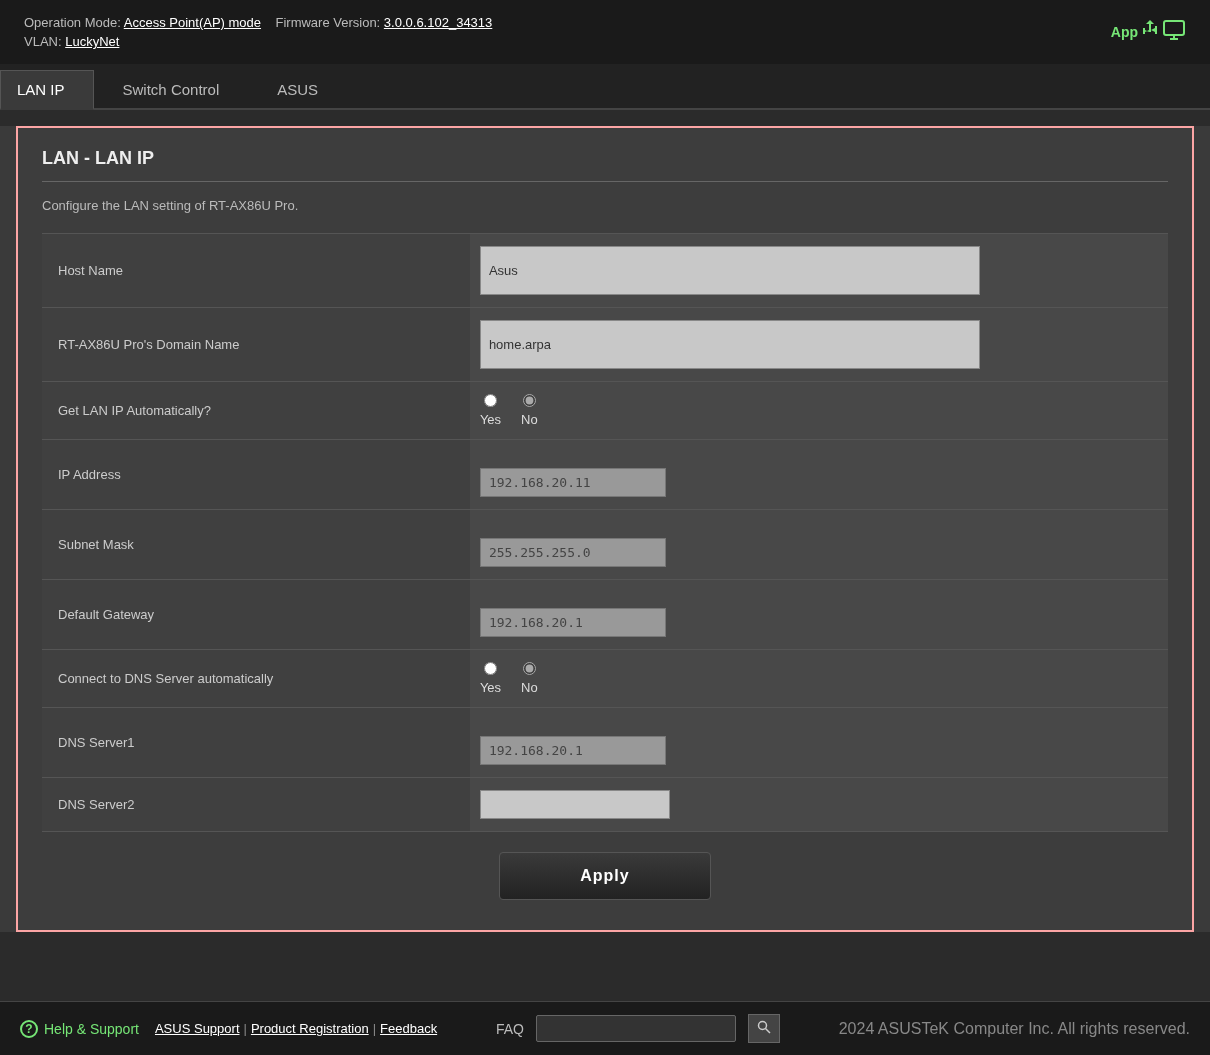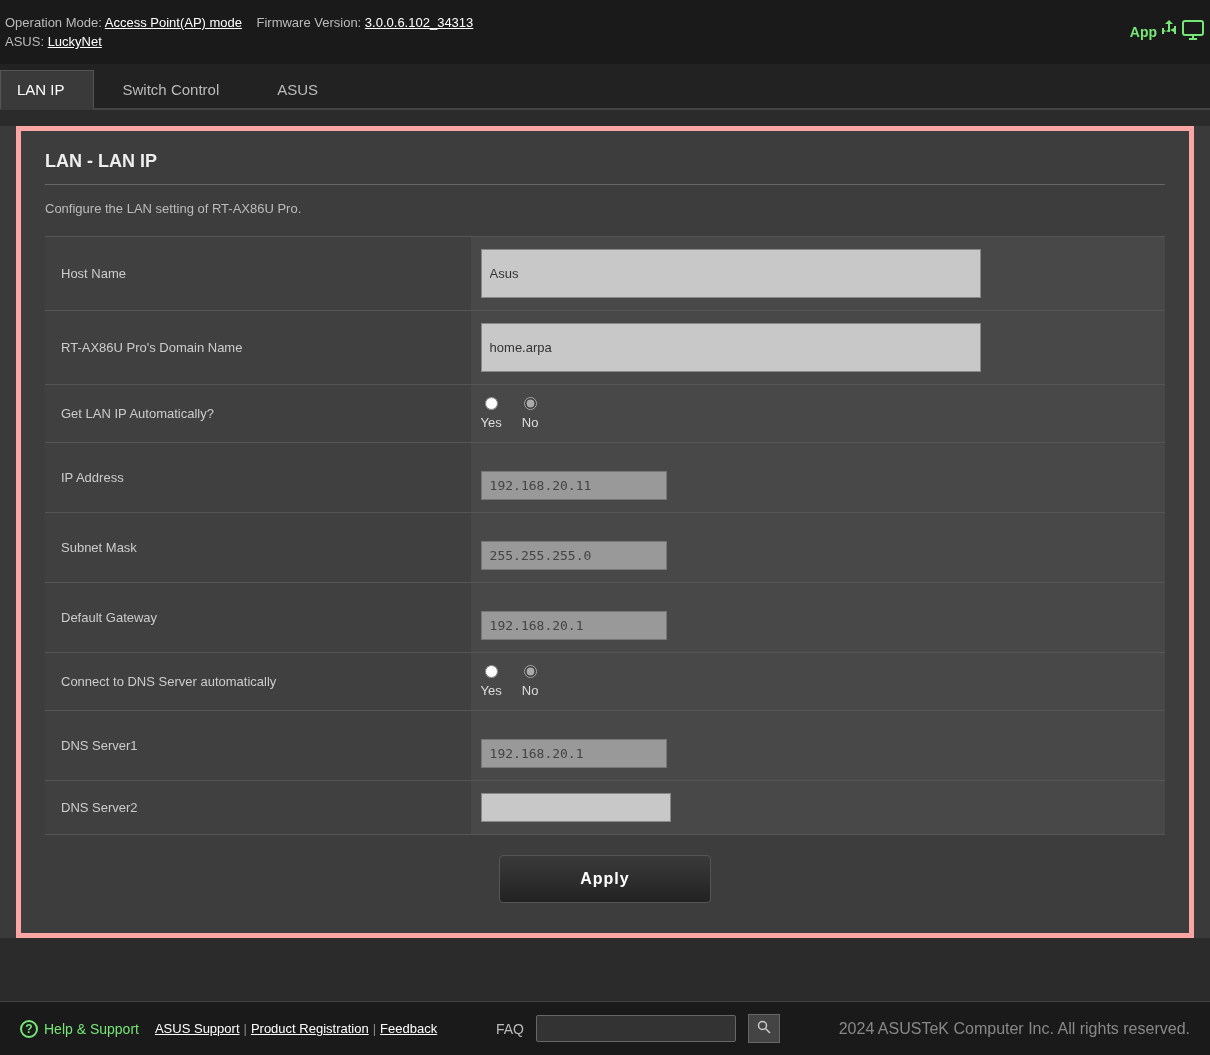--- a/index.html
+++ b/index.html
@@ -9,21 +9,21 @@
       background: #2b2b2b;
       font-family: Arial, sans-serif;
       font-size: 14px;
       color: #ccc;
       overflow: hidden;
     }
 
     
     .top-bar {
       background: #1a1a1a;
-      padding: 8px 5px;
+      padding: 8px 24px;
       display: flex;
       justify-content: space-between;
       align-items: center;
       min-height: 64px;
     }
     .top-bar-left {
       display: flex;
       flex-direction: column;
       gap: 4px;
     }
@@ -92,21 +92,21 @@
     .main {
       background: #3a3a3a;
       margin: 0;
       padding: 0;
     }
 
     .content-area {
       background: #3d3d3d;
       margin: 16px;
       padding: 20px 24px;
-      border: 5px solid #fca5a5;
+      border: 2px solid #fca5a5;
     }
 
     .section-title {
       font-size: 18px;
       font-weight: bold;
       color: #eee;
       padding-bottom: 12px;
       border-bottom: 1px solid #666;
       margin-bottom: 16px;
     }
@@ -298,21 +298,21 @@
 <div class="top-bar">
   <div class="top-bar-left">
     <div class="op-mode">
       <span>Operation Mode:</span>
       <a>Access Point(AP) mode</a>
       &nbsp;&nbsp;
       <span>Firmware Version:</span>
       <a>3.0.0.6.102_34313</a>
     </div>
     <div class="ssid">
-      <span>ASUS:</span>
+      <span>VLAN:</span>
       <a>LuckyNet</a>
     </div>
   </div>
   <div class="top-bar-right">
     <span class="app-label">App</span>
     <span class="icon-usb">
       
       <svg width="24" height="24" viewBox="0 0 24 24" fill="#76e676">
         <path d="M12 2L8 6h3v8l-4-2v-2H5v6h2v-2l4-2v2h2v-2l4 2v2h2V8h-2v2l-4 2V6h3L12 2z"></path>
       </svg>

